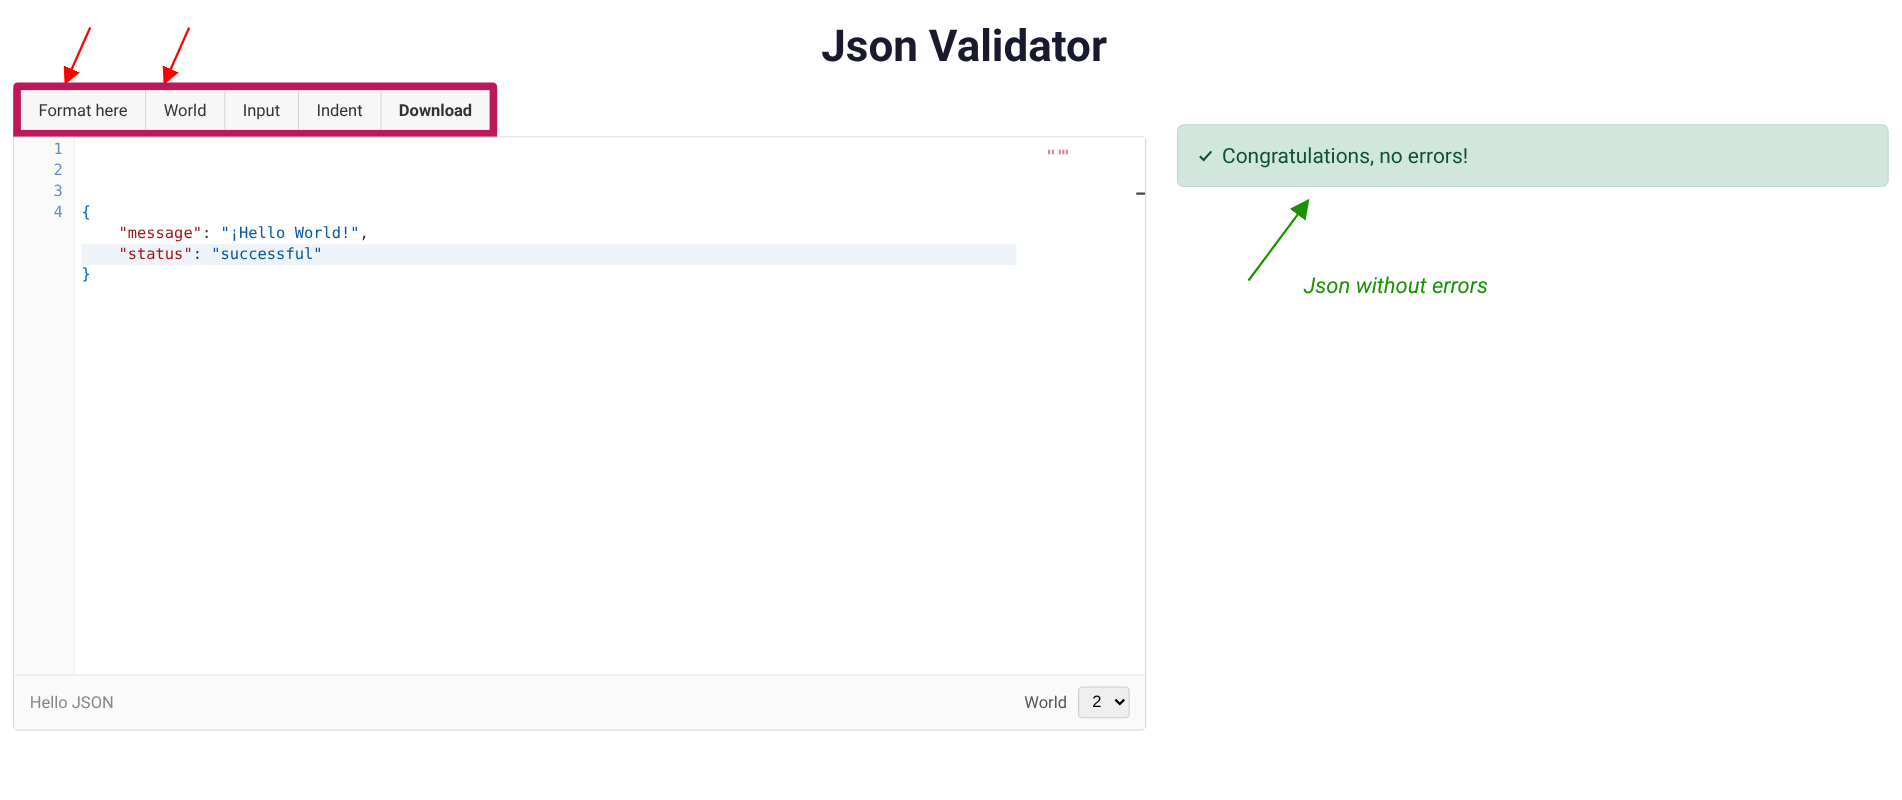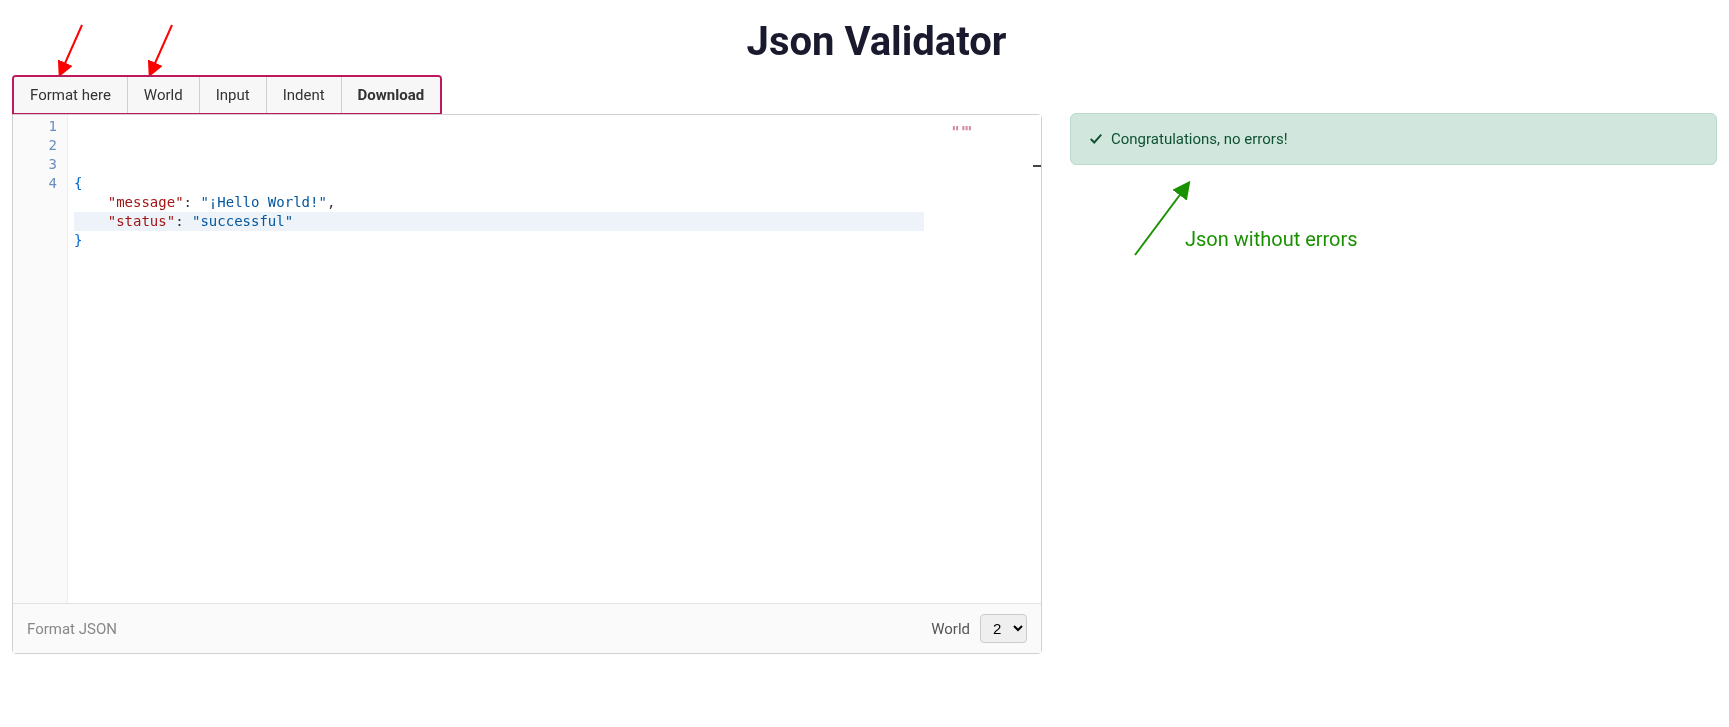--- a/index.html
+++ b/index.html
@@ -21,21 +21,21 @@
       display: flex;
       gap: 28px;
       padding: 0 12px 12px 12px;
     }
     .left-col {
       flex: 0 0 1030px;
       max-width: 1030px;
     }
     .toolbar {
       display: inline-flex;
-      border: 2px solid #be185d;
+      border: 7px solid #be185d;
       border-radius: 4px 4px 0 0;
       overflow: hidden;
       background: #f7f7f7;
       align-items: center;
     }
     .toolbar button {
       background: #f7f7f7;
       border: none;
       border-right: 1px solid #d0d0d0;
       padding: 9px 16px;
@@ -145,21 +145,21 @@
     }
     .alert-success {
       background: #d1e7dd;
       border: 1px solid #badbcc;
       border-radius: 6px;
       padding: 16px 18px;
       color: #0f5132;
       display: flex;
       align-items: center;
       gap: 8px;
-      font-size: 15px;
+      font-size: 19px;
     }
     .alert-success svg {
       width: 14px;
       height: 14px;
       flex-shrink: 0;
     }
 
     
     .anno-arrow-red {
       position: absolute;
@@ -213,21 +213,21 @@
             <span class="ln">3</span>
             <span class="ln">4</span>
           </div>
         <div class="code-area" id="code-area">
           
         <div class="code-line"><span class="tok-brace">{</span></div><div class="code-line">    <span class="tok-key">"message"</span><span class="tok-punc">: </span><span class="tok-string">"¡Hello World!"</span><span class="tok-punc">,</span></div><div class="code-line highlight-line">    <span class="tok-key">"status"</span><span class="tok-punc">: </span><span class="tok-string">"successful"</span></div><div class="code-line"><span class="tok-brace">}</span></div><span class="minimap-deco">▮▮ ▮▮▮</span></div>
         <div class="scroll-indicator"></div>
       </div>
 
       <div class="editor-footer">
-        <span>Format JSON</span>
+        <span>Hello JSON</span>
         <div class="indent-wrap">
           <span>World</span>
           <select>
             <option>2</option>
           </select>
         </div>
       </div>
     </div>
   </div>
 
@@ -240,16 +240,16 @@
     </div>
 
     <svg class="anno-arrow-red" style="left:60px; top:105px;" width="70" height="80">
       <defs>
           <marker id="gh1" markerWidth="9" markerHeight="9" refX="4.5" refY="4.5" orient="auto">
             <path d="M0,0 L9,4.5 L0,9 Z" fill="#1a9100"></path>
           </marker>
         </defs>
       <line x1="5" y1="75" x2="55" y2="8" stroke="#1a9100" stroke-width="2" marker-end="url(#gh1)"></line>
     </svg>
-    <div class="anno-green-text" style="left:115px; top:152px;">Json without errors</div>
+    <div class="anno-green-text" style="left:115px; top:172px;font-style:italic;">Json without errors</div>
   </div>
 
 </div>
 
 </body></html>

